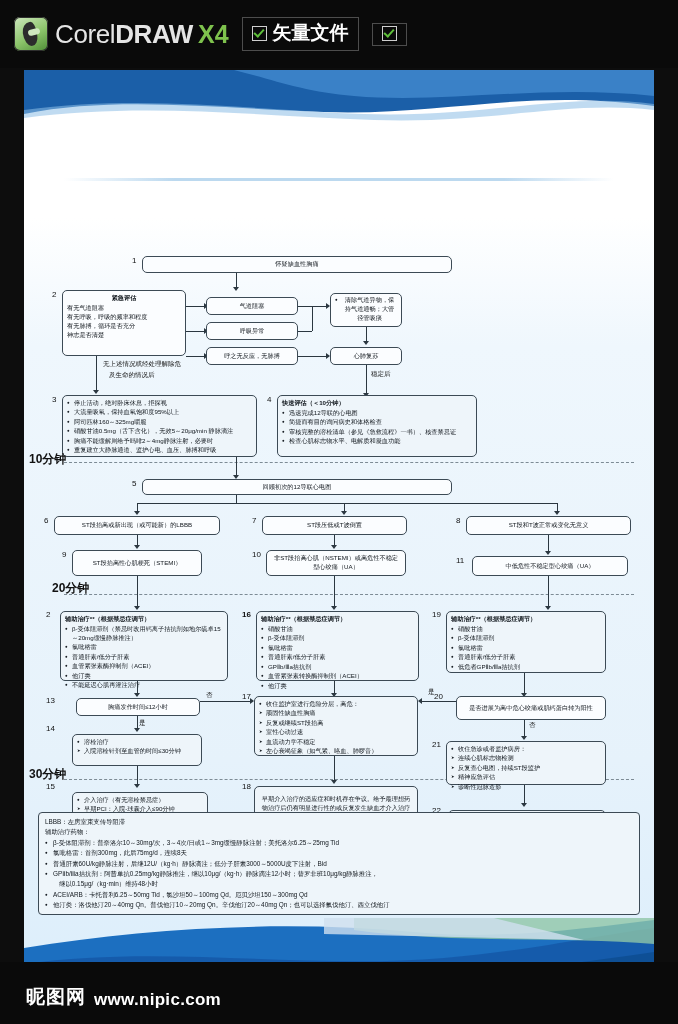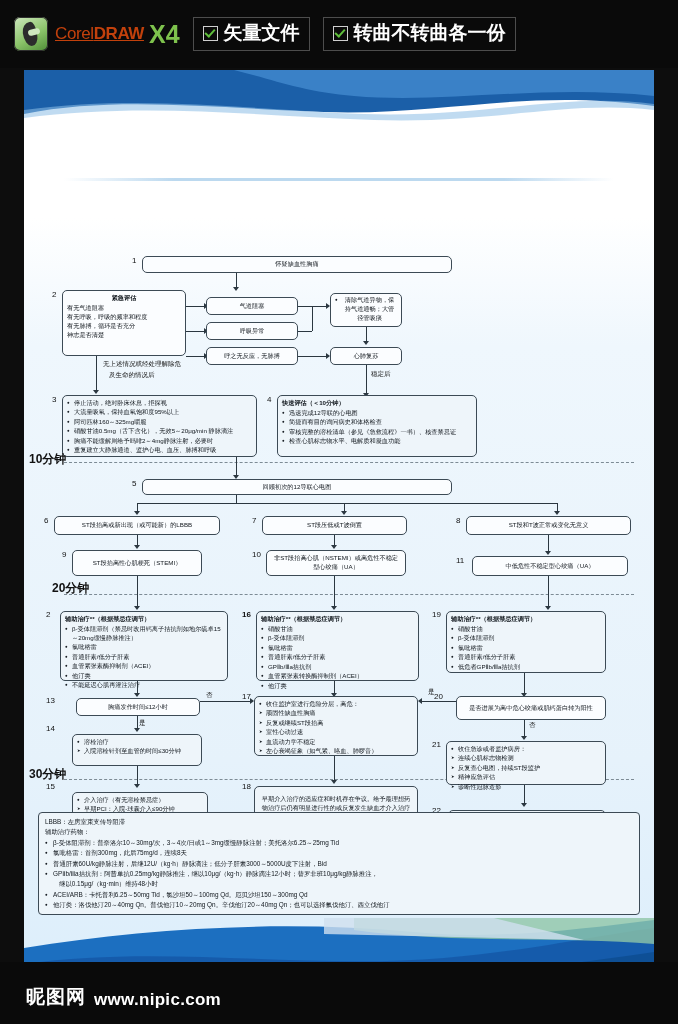--- a/index.html
+++ b/index.html
@@ -26,21 +26,21 @@
   .corel-logo:after{
     content:"";position:absolute;left:9px;top:5px;width:14px;height:24px;
     background:#2c2c2c;
     border-radius:60% 40% 45% 55% / 45% 55% 40% 60%;
     transform:rotate(-8deg);
   }
   .corel-logo:before{
     content:"";position:absolute;left:14px;top:12px;width:12px;height:6px;
     background:#cfe8bf;border-radius:3px;z-index:2;transform:rotate(-14deg);
   }
-  .corel-word{color:#c2410c;font-size:17px;font-weight:400;letter-spacing:-.4px;text-decoration:underline;}
+  .corel-word{color:#e5e5e5;font-size:26px;font-weight:400;letter-spacing:-.4px;}
   .corel-word b{font-weight:bold;}
   .corel-x4{color:#7ec24d;font-size:25px;font-weight:bold;margin-left:5px;}
   .chip{
     margin-left:13px;border:1px solid #4d4d4d;background:#0a0a0a;
     color:#ffffff;font-size:19px;font-weight:bold;
     padding:2px 9px 4px 9px;display:flex;align-items:center;gap:6px;
     white-space:nowrap;
   }
   .tickbox{
     display:inline-block;width:13px;height:13px;border:1px solid #cfcfcf;
@@ -154,21 +154,20 @@
   <div class="corel-bar">
     <div class="corel-logo"></div>
     <div class="corel-word"><span>Corel</span><b>DRAW</b></div>
     <div class="corel-x4">X4</div>
     <div class="chip">
       <span class="tickbox"></span>
       <span>矢量文件</span>
     </div>
     <div class="chip">
       <span class="tickbox"></span>
-      <span>转曲不转曲各一份</span>
     </div>
   </div>
 
   <div class="sheet">
 
     <div class="wave-top">
       <svg width="630" height="60" viewBox="0 0 630 60" preserveAspectRatio="none">
         <path d="M0,0 L630,0 L630,36 C500,18 420,46 300,42 C190,38 90,26 0,44 Z" fill="#1b5fa8"></path>
         <path d="M210,0 L630,0 L630,26 C520,14 420,34 330,26 C280,22 250,10 210,0 Z" fill="#3f87cd" opacity=".85"></path>
         <path d="M0,40 C120,24 230,40 340,44 C460,48 540,22 630,34 L630,40 C540,30 470,54 350,50 C235,46 120,32 0,48 Z" fill="#8dbde6" opacity=".55"></path>

